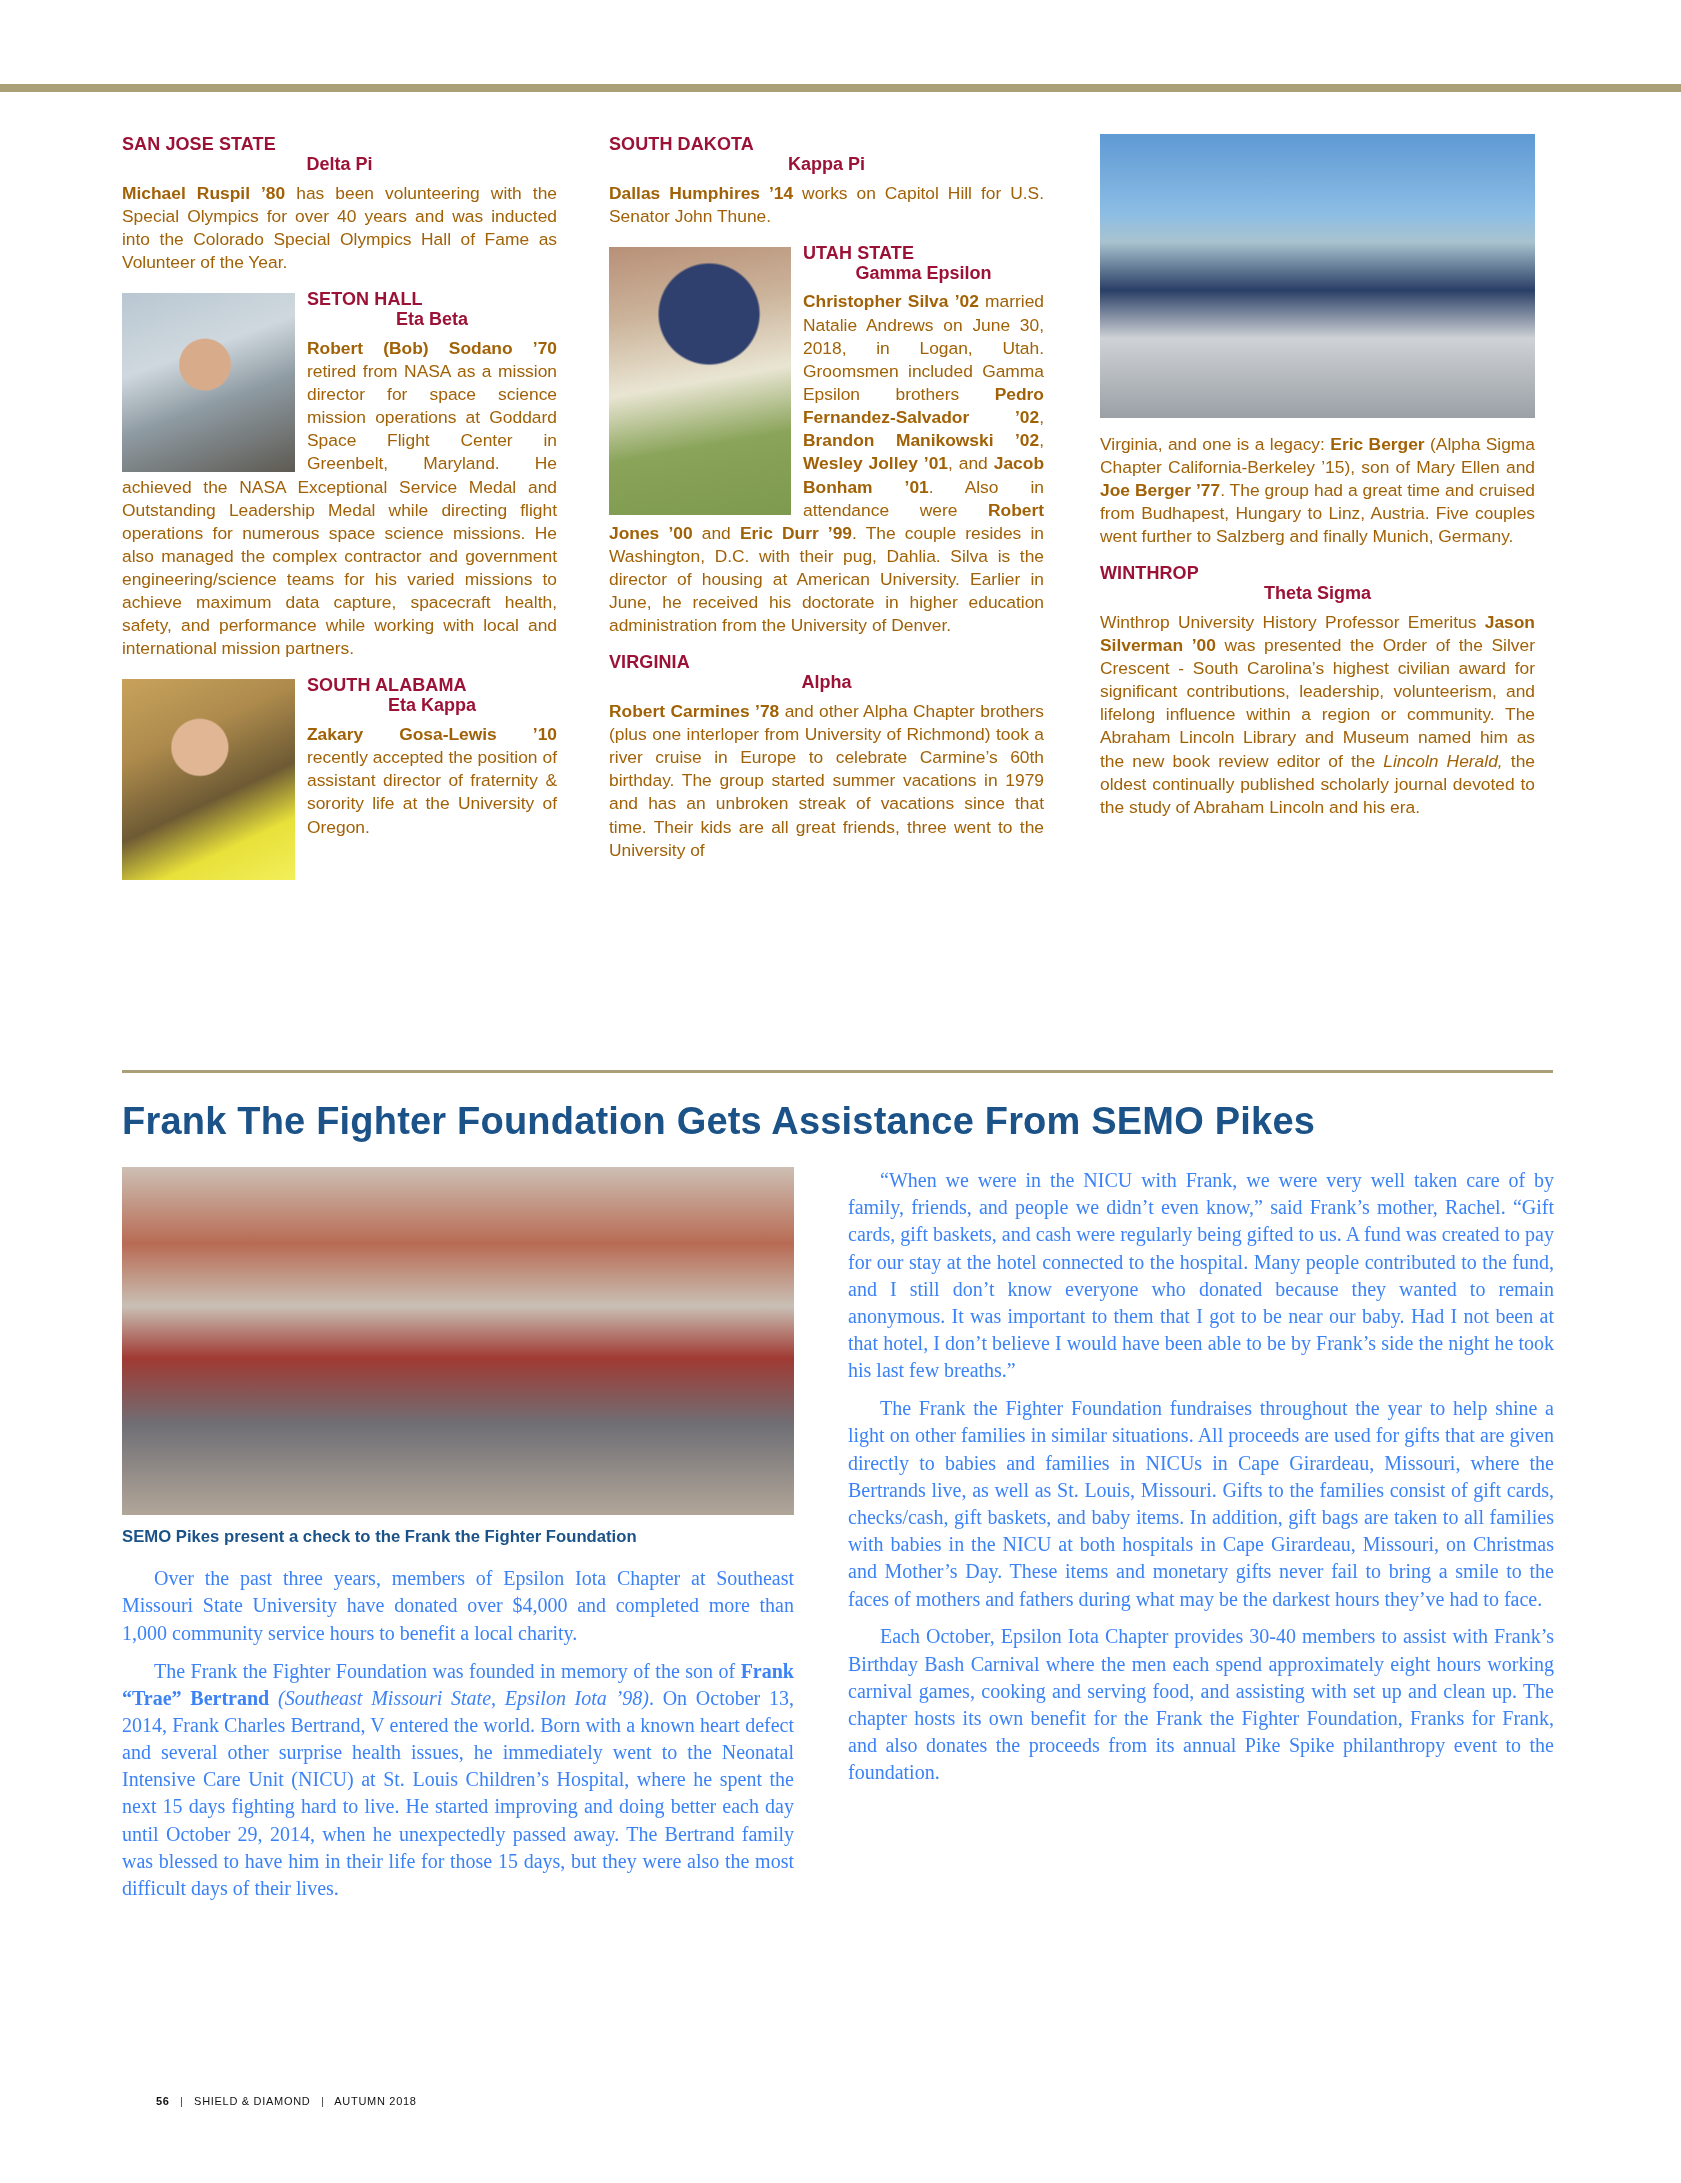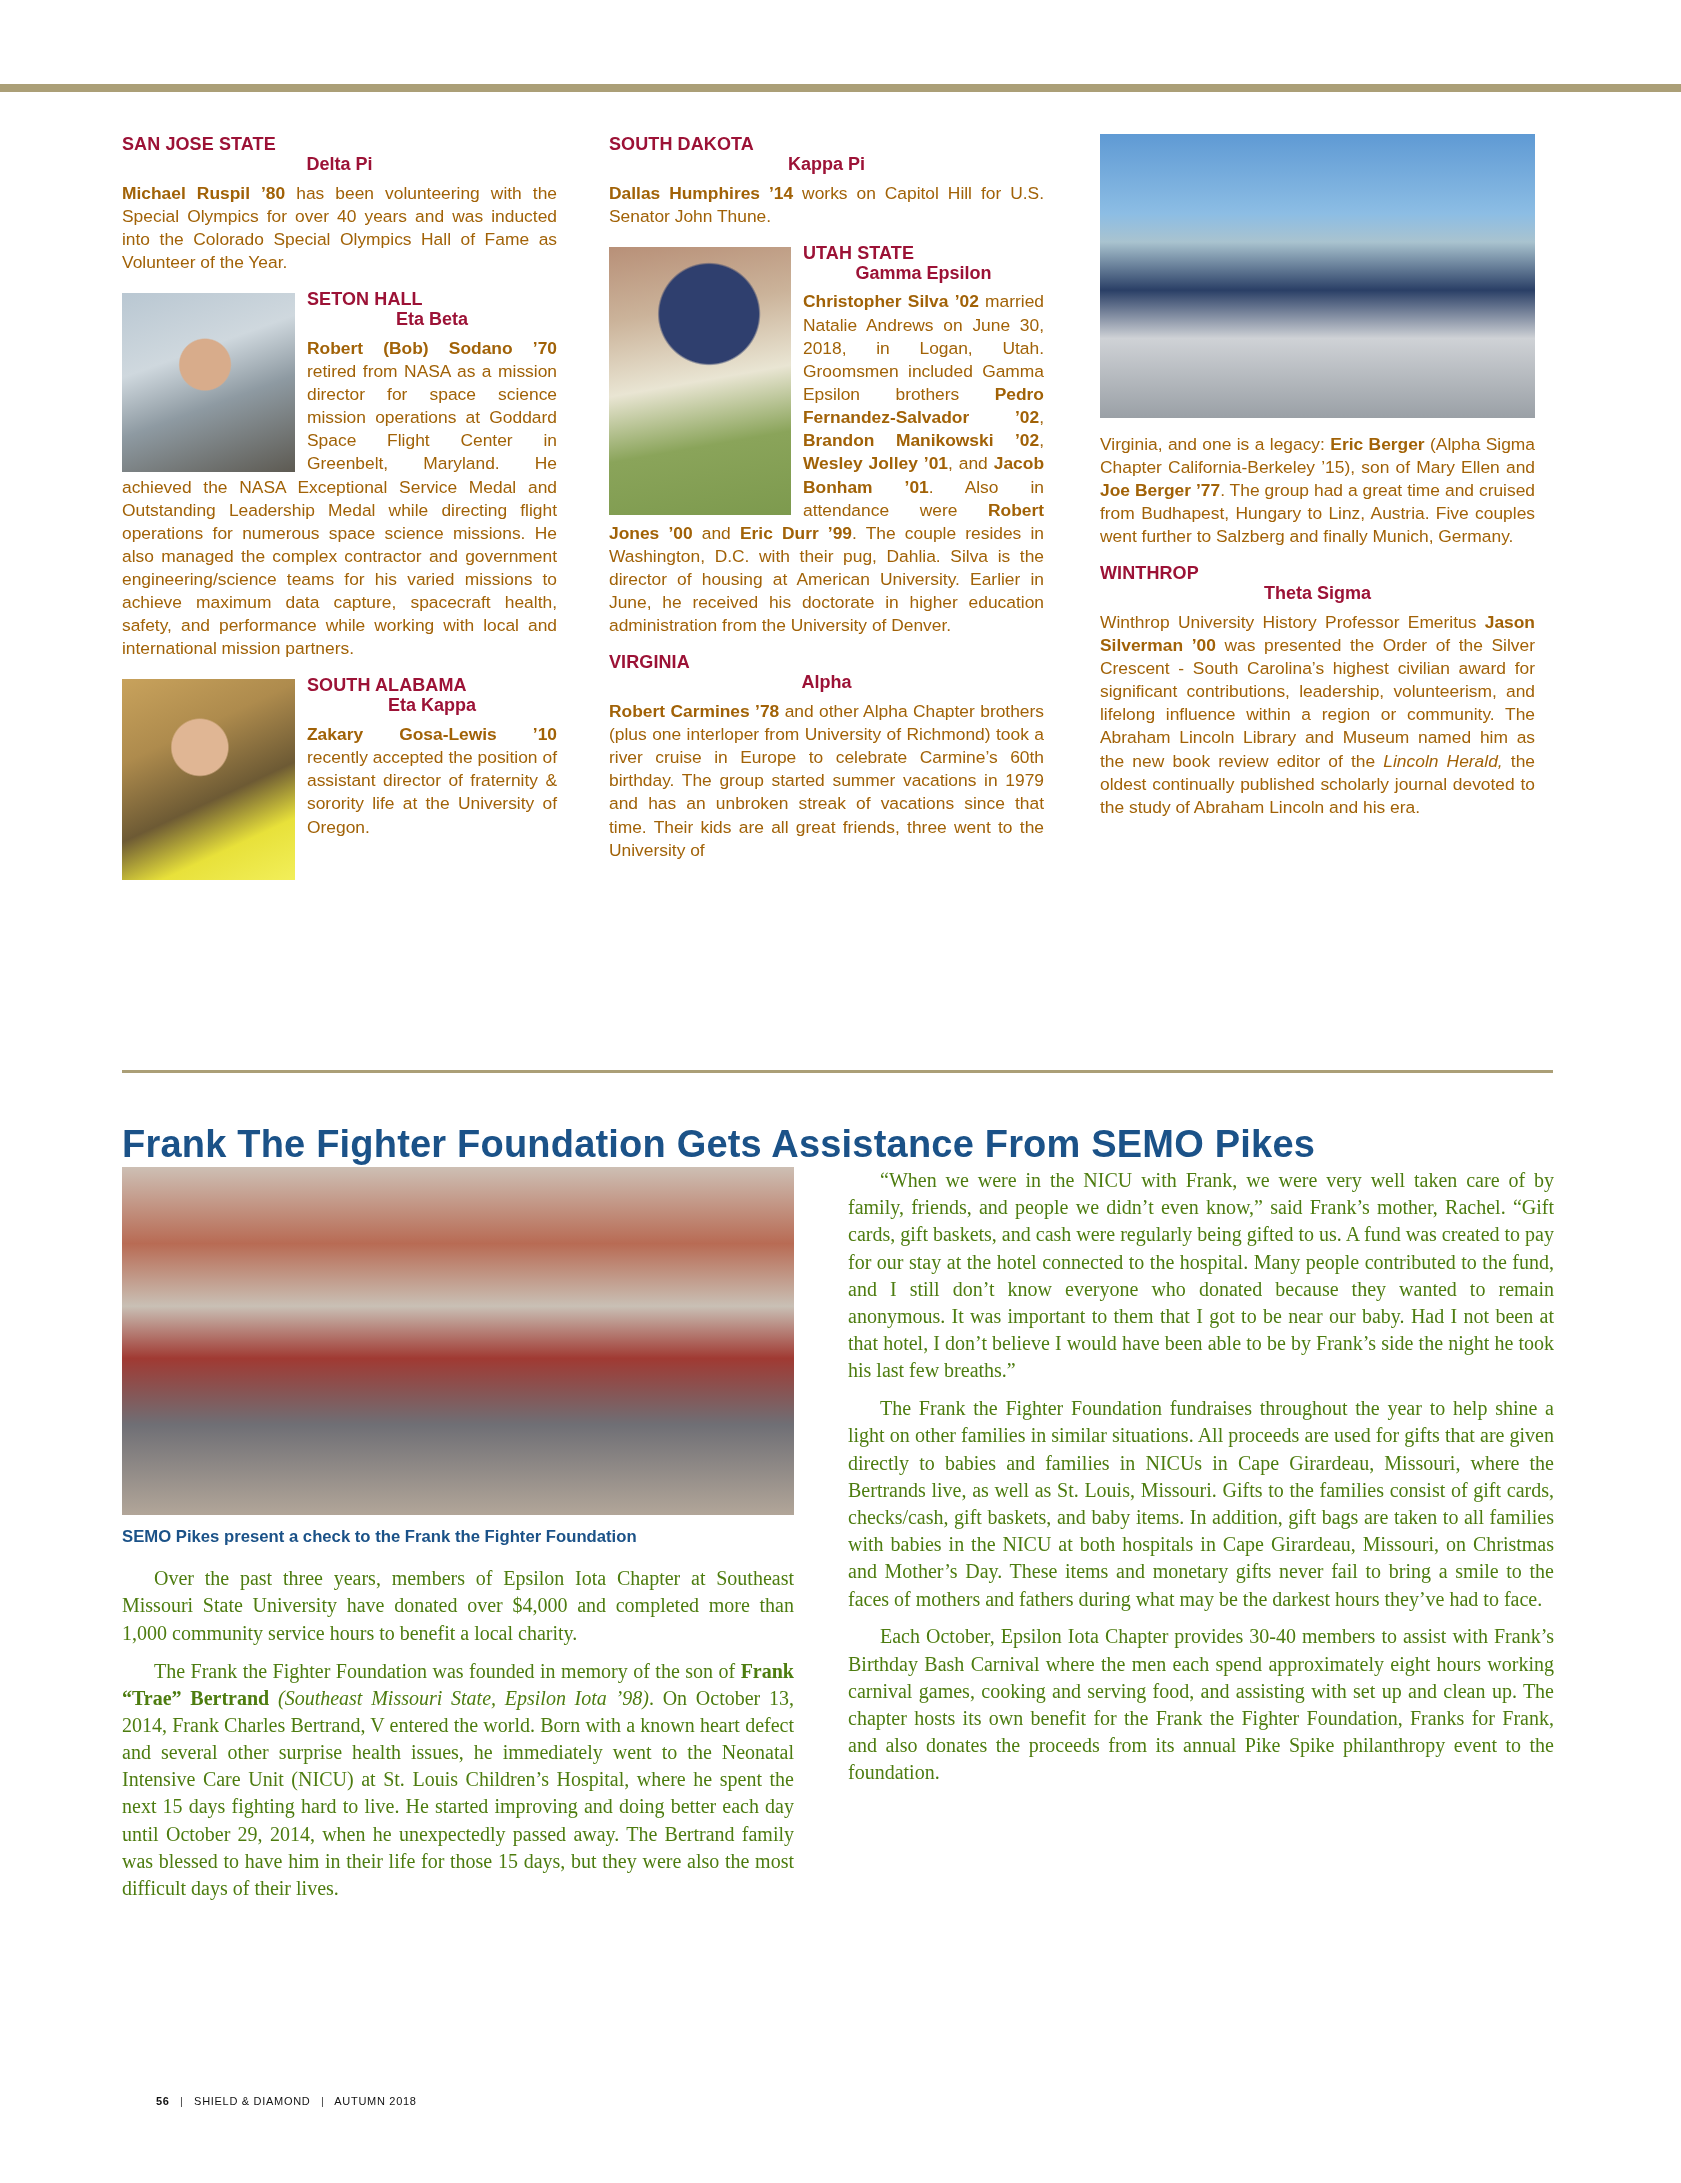--- a/index.html
+++ b/index.html
@@ -74,42 +74,41 @@
   .feature-rule{
     position:absolute; left:122px; top:1070px; width:1431px; height:3.3px;
     background:#ab9f77;
   }
 
   
   .feature-title{
     position:absolute; left:122px; top:1100px; width:1431px;
     color:#1b5288; font-weight:bold; font-size:38px; letter-spacing:0.2px;
     line-height:1.12;
-    margin-top:23px;
   }
 
   .art-left{
     position:absolute; left:122px; top:1167px; width:672px;
   }
   .art-right{
     position:absolute; left:848px; top:1167px; width:706px;
   }
 
   .photo-semo{
     width:672px; height:348px; margin:0 0 0 0;
     background:
       linear-gradient(180deg,#cdbfb4 0%, #b86b54 22%, #c9c0b5 40%, #a03a33 55%, #6f6f75 74%, #b2a699 100%);
   }
   .art-caption{
     color:#1b5288; font-weight:bold; font-size:16.7px;
     margin:12px 0 17.4px 0; line-height:1.25;
   }
   .art-p{
     font-family:"Liberation Serif", serif;
-    font-size:20px; line-height:1.36; color:#4d7c0f;
+    font-size:20px; line-height:1.36; color:#3b82f6;
     text-align:justify; margin:0 0 10.7px 0; text-indent:32px;
     hyphens:auto;
   }
   .art-p b{ font-weight:bold; }
   .art-p i{ font-style:italic; }
   .art-right .art-p:first-child{ margin-top:0; }
 
   
   .footer{
     position:absolute; left:122px; top:2095px;

